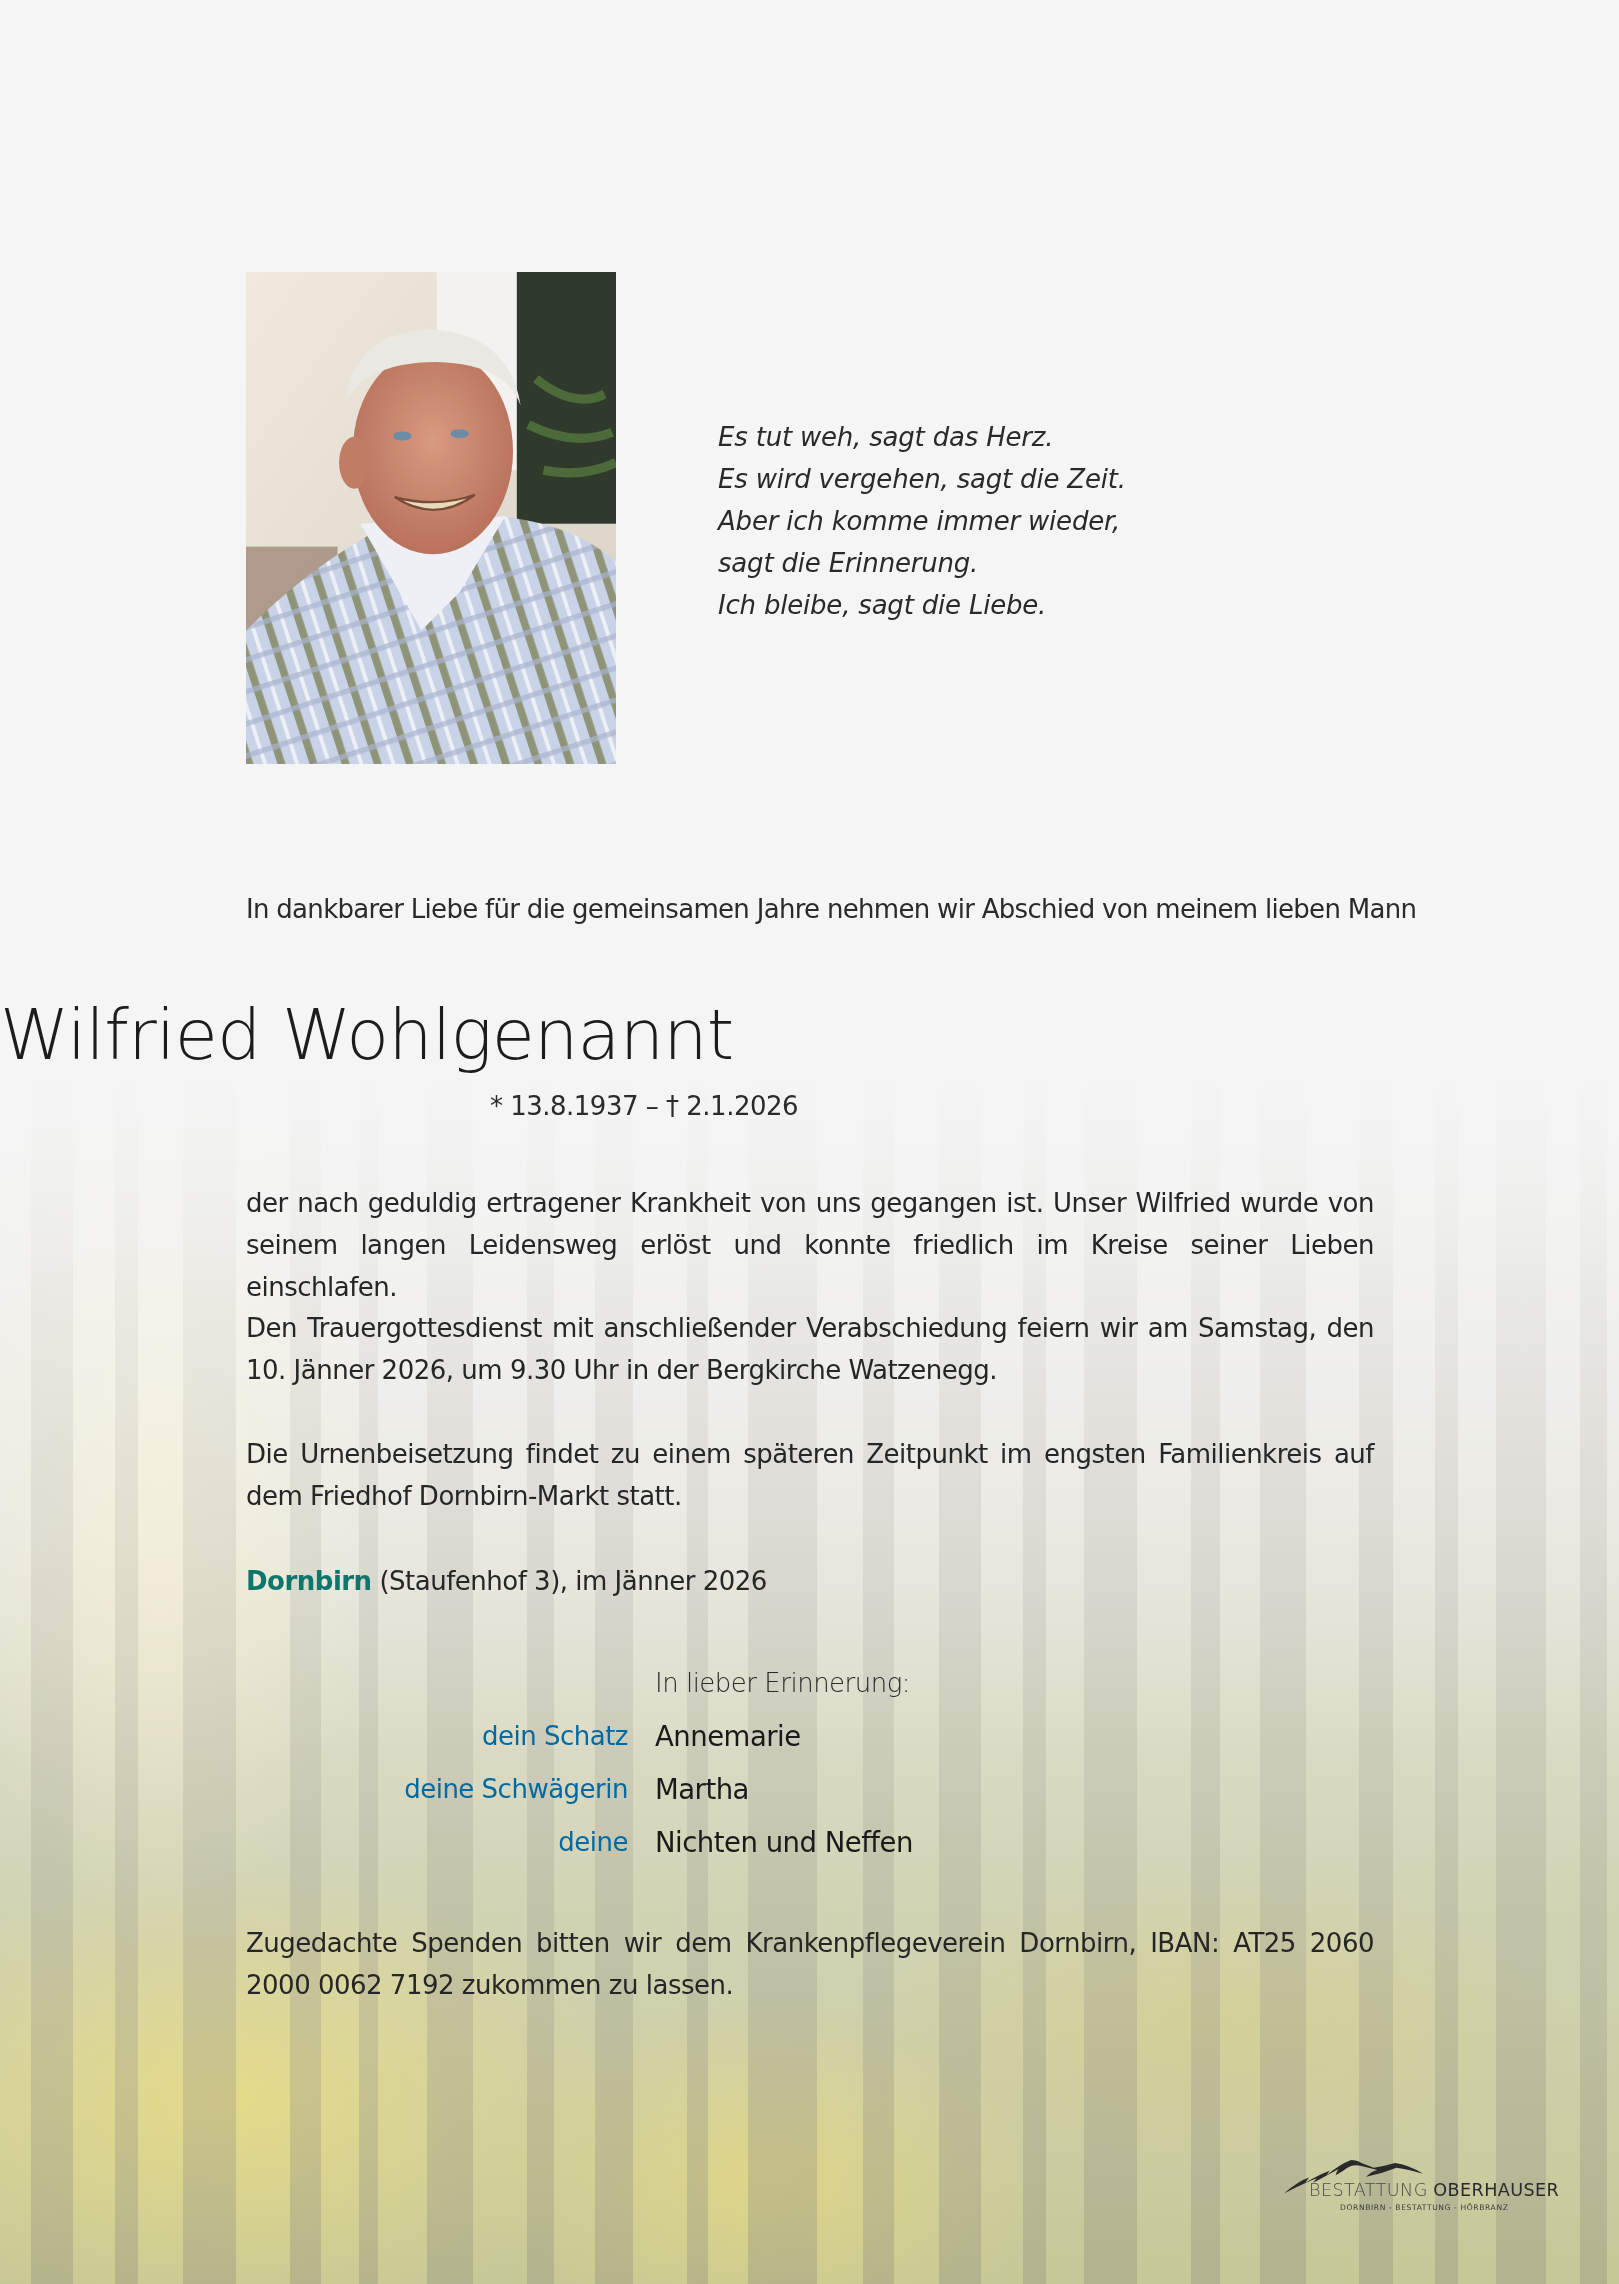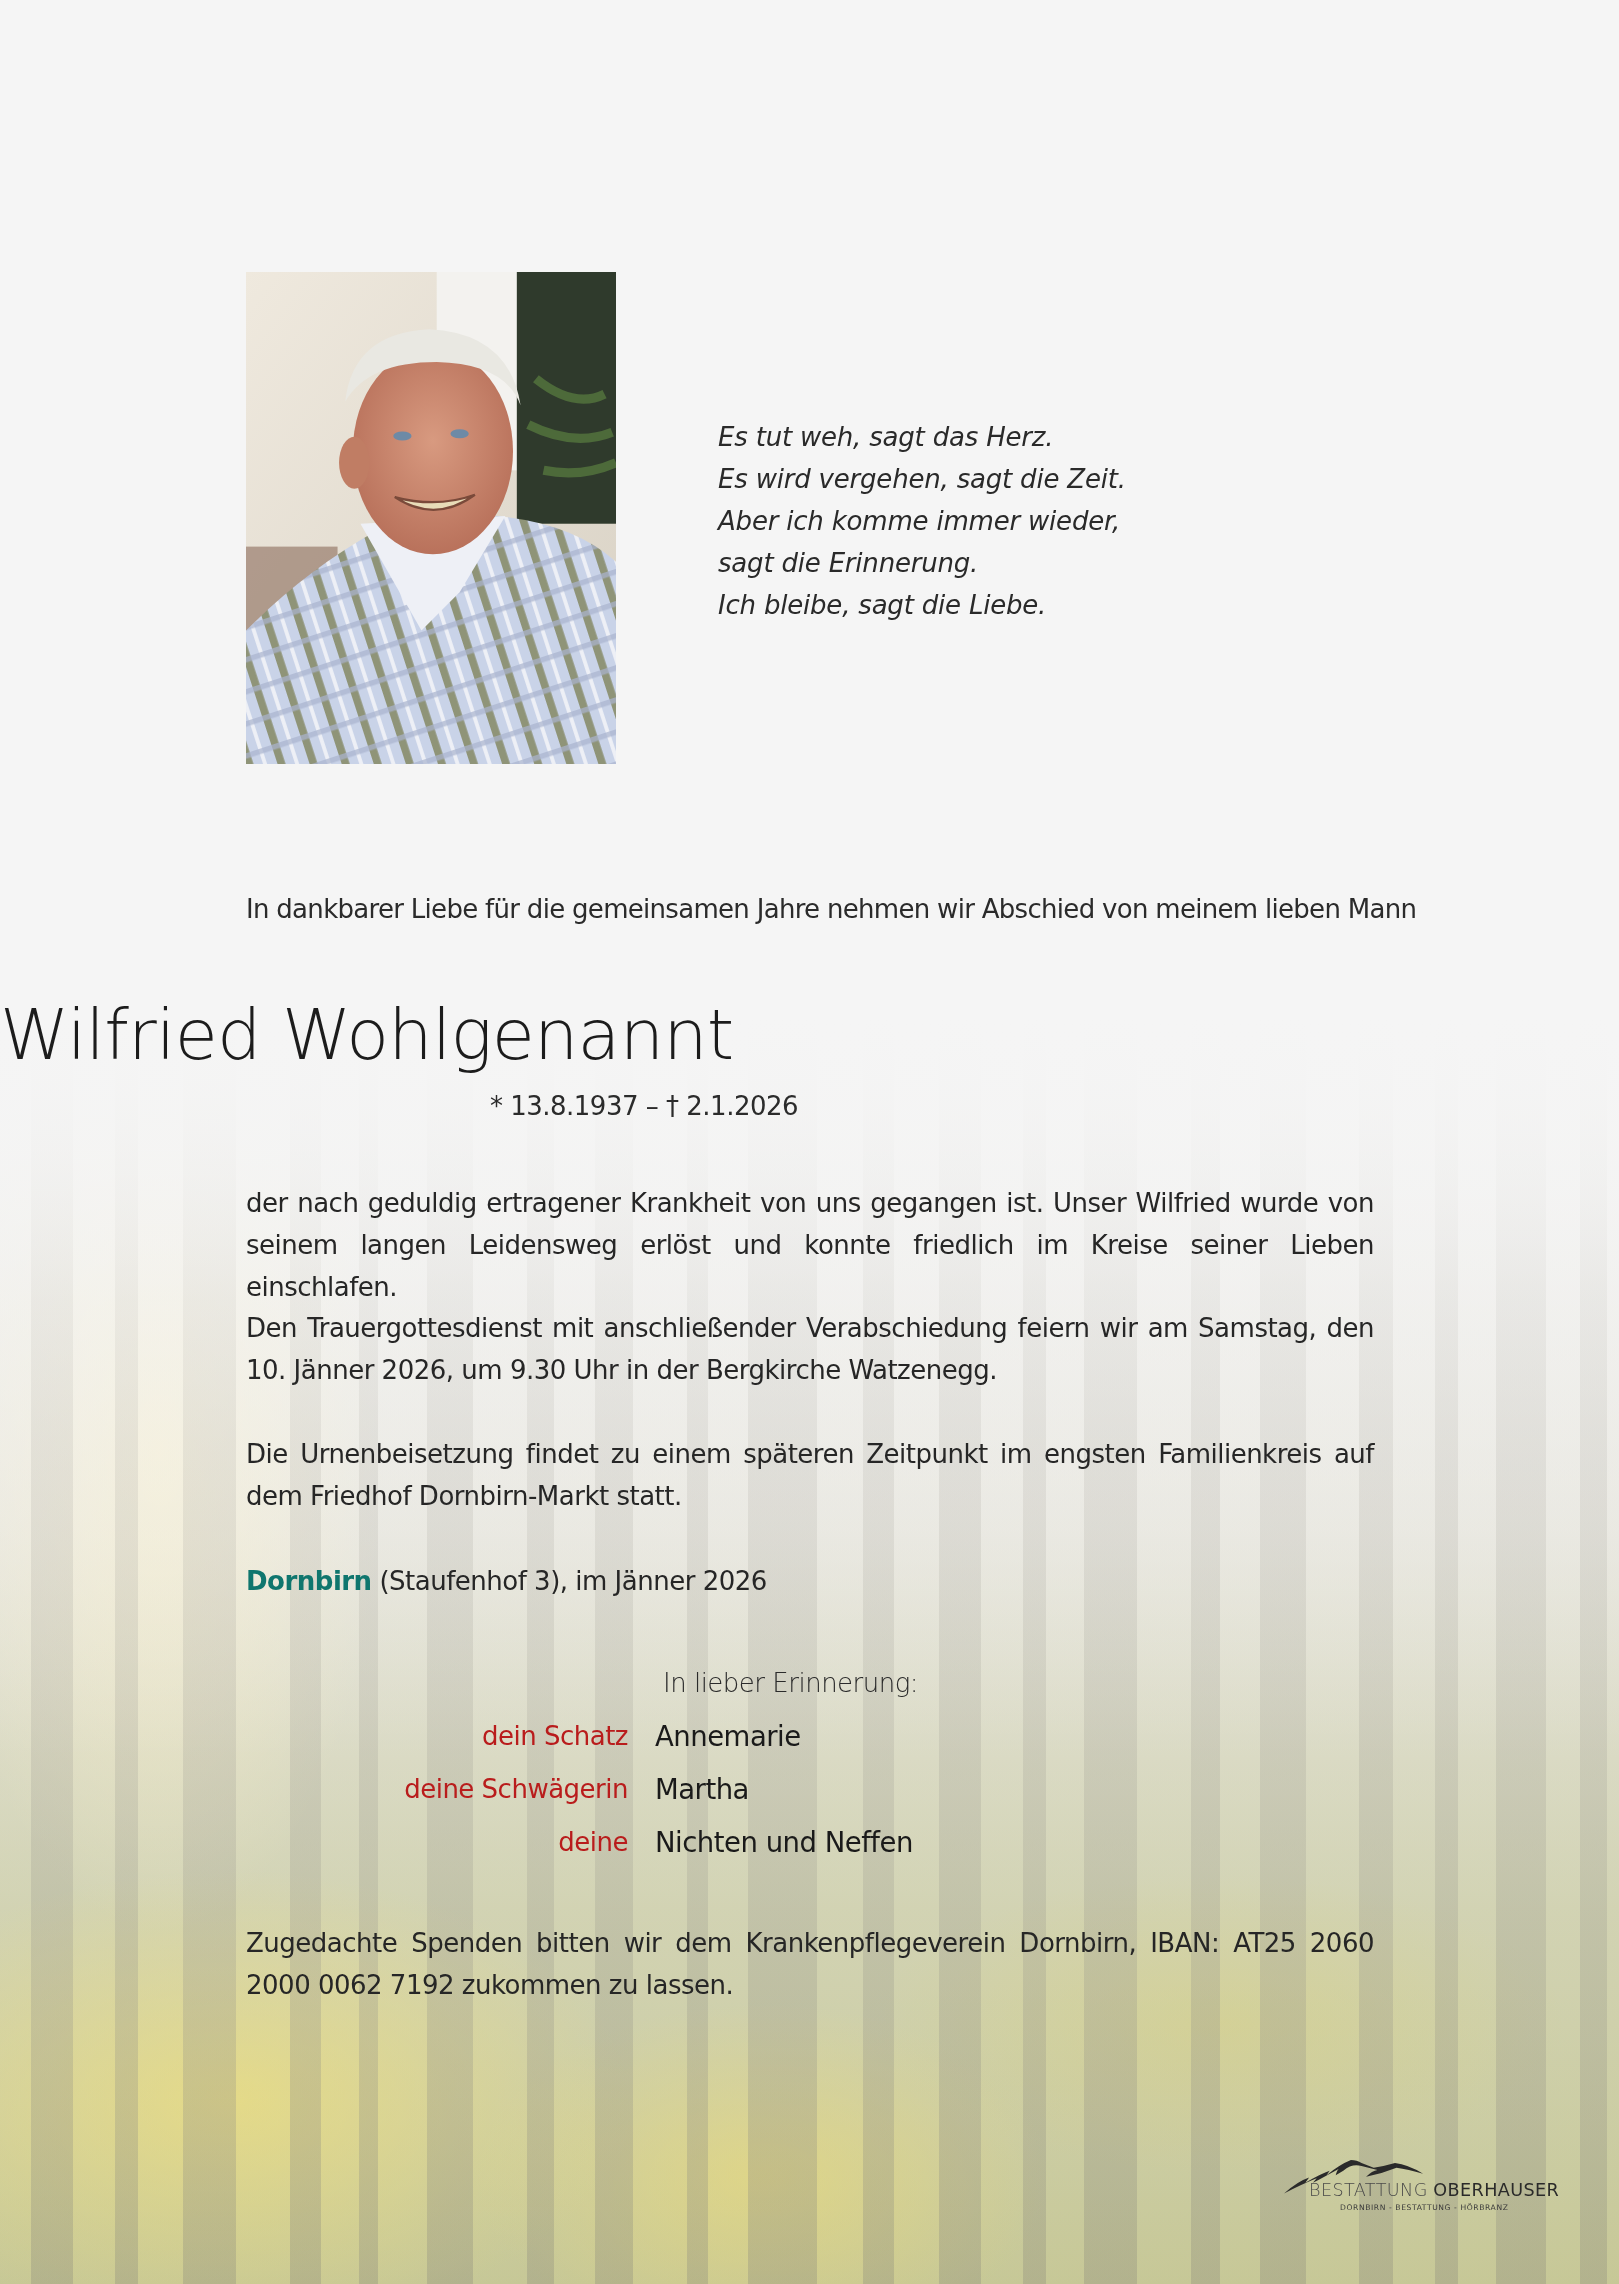--- a/index.html
+++ b/index.html
@@ -64,27 +64,27 @@
     .p2 { top: 1307px; }
     .p3 { top: 1433px; }
     .p4 { top: 1560px; }
     .place-bold { font-weight: 600; color: #0f766e; }
     .family {
       position: absolute; left: 246px; top: 1662px; width: 1128px;
     }
     .fam-row { position: relative; height: 53px; }
     .fam-row .rel {
       position: absolute; right: calc(1128px - 382px); top: 0; text-align: left; white-space: nowrap;
-      font-size: 26px; line-height: 42px; color: #b91c1c; letter-spacing: -0.5px;
+      font-size: 26px; line-height: 42px; color: #0369a1; letter-spacing: -0.5px;
     }
     .fam-row .who {
       position: absolute; left: 409px; top: 0; white-space: nowrap;
       font-size: 27.5px; line-height: 42px; color: #1a1a1a; letter-spacing: -0.5px; font-weight: 500;
     }
-    .fam-row.header .who { font-weight: 300; font-size: 26px; color: #2b2b2b; margin-left: 8px; }
+    .fam-row.header .who { font-weight: 300; font-size: 26px; color: #2b2b2b; }
     .p5 { top: 1922px; }
     
     .logo { position: absolute; left: 1282px; top: 2157px; width: 260px; height: 57px; }
     .logo svg.mtn { position: absolute; left: 0; top: 0; width: 153px; height: 38px; }
     .logo .brand {
       position: absolute; left: 27px; top: 23px; white-space: nowrap; font-size: 17.6px; line-height: 21.4px; color: #2a2a2a;
     }
     .logo .brand .light { font-weight: 300; color: #4a4a4a; letter-spacing: 0.4px; }
     .logo .brand .bold { font-weight: 400; letter-spacing: 0.4px; text-align: center; }
     .logo .sub {

